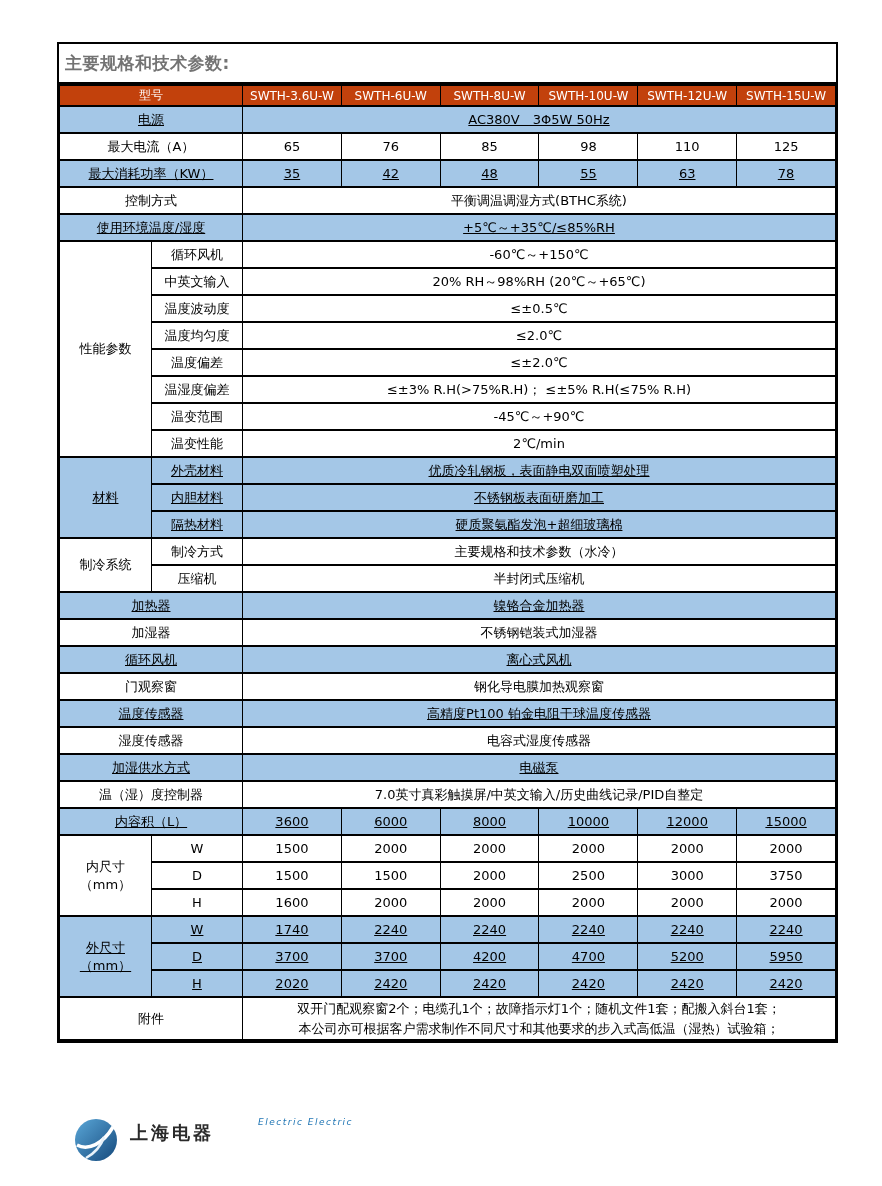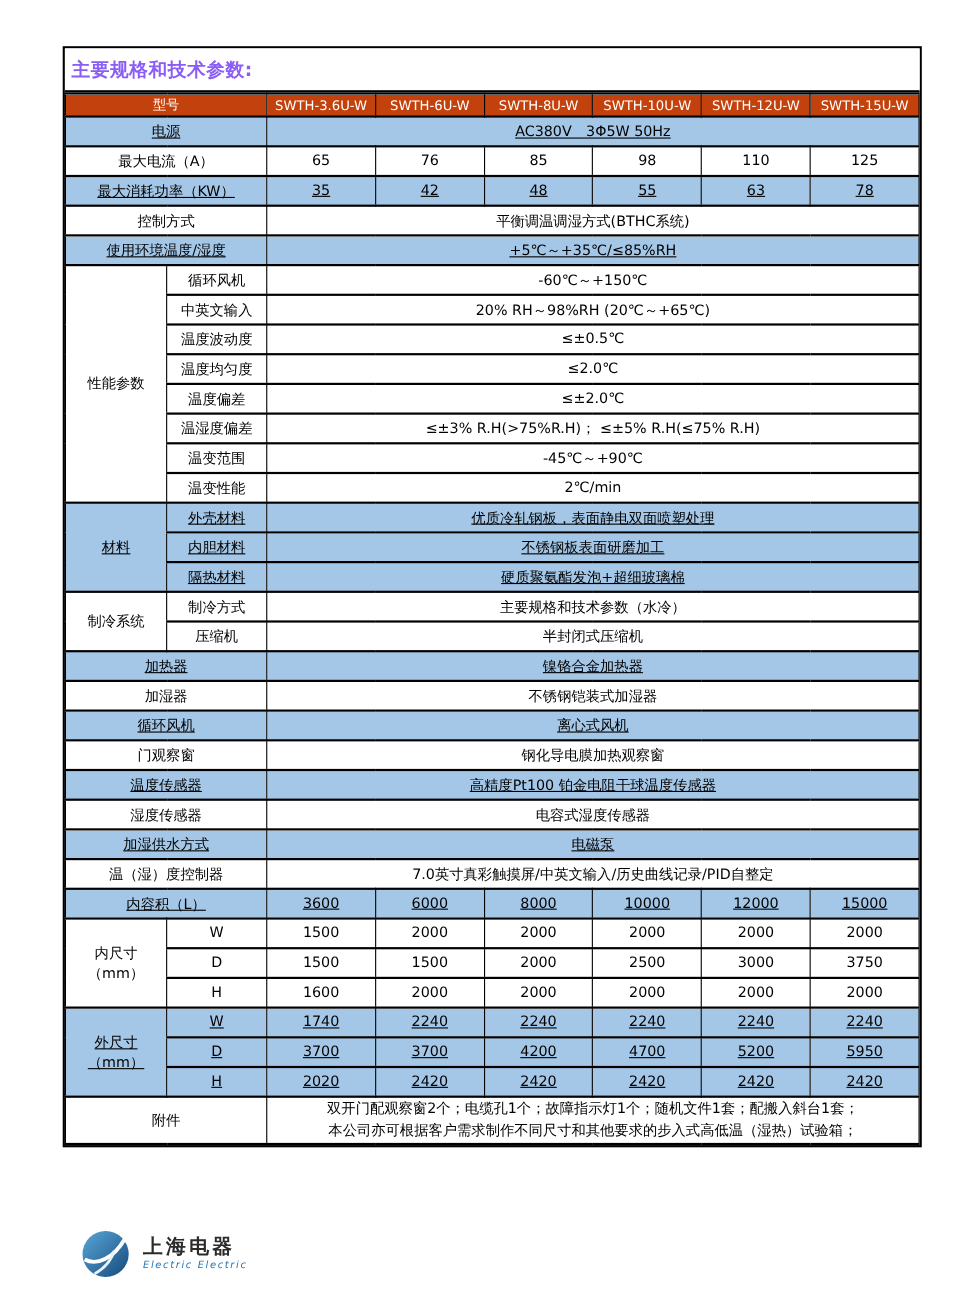--- a/index.html
+++ b/index.html
@@ -14,42 +14,42 @@
     font-family:"DejaVu Sans",sans-serif;color:#000;overflow:hidden;
   }
   .sheet{
     position:absolute;left:57px;top:42px;width:781px;
     border:2px solid #000;background:#fff;
   }
   .sheet-header{
     display:flex;justify-content:space-between;align-items:center;
     height:40px;padding:0 10px 0 6px;border-bottom:2px solid #000;background:#fff;
   }
-  .h-left{font-weight:bold;font-size:17px;color:#8b5cf6;letter-spacing:.5px;}
+  .h-left{font-weight:bold;font-size:17px;color:#737373;letter-spacing:.5px;}
   .h-right{font-weight:bold;font-size:15px;color:var(--title-blue);letter-spacing:.5px;}
   table.spec{border-collapse:collapse;width:100%;table-layout:fixed;}
   table.spec td{
     border:1px solid #000;height:27px;text-align:center;
     font-size:13px;padding:1px 2px;overflow:hidden;background:#fff;
   }
   table.spec tr{border-top:2px solid #000;border-bottom:2px solid #000;}
   tr.blue td{background:var(--row-blue);text-decoration:underline;}
   tr.model td{background:#c2410c;color:#fff;font-size:12px;height:21px;border-color:#000;}
   td.lab{text-align:left;padding-left:5px;font-size:13.5px;}
   td.sub{text-align:left;padding-left:5px;font-size:13.5px;}
   td.subc{text-align:center;font-size:13px;}
   td.att{
     text-align:left;white-space:pre-line;font-size:13px;
     line-height:1.5;padding:3px 6px;height:44px;vertical-align:middle;margin-left:28px;
   }
   .logo{
     position:absolute;left:72px;top:1116px;
     display:flex;align-items:flex-start;gap:10px;
   }
-  .logo-text{display:flex;flex-direction:column;}
+  .logo-text{display:flex;flex-direction:row;gap:44px;}
   .logo-cn{
     font-family:"DejaVu Serif",serif;font-size:18px;font-weight:bold;
     color:#2a2a2a;letter-spacing:3px;margin-top:5px;
   }
   .logo-en{font-size:9px;color:var(--logo-blue);letter-spacing:1.5px;margin-top:1px;font-style:italic;}
 </style>
 </head>
 <body>
 
 <div class="page">

